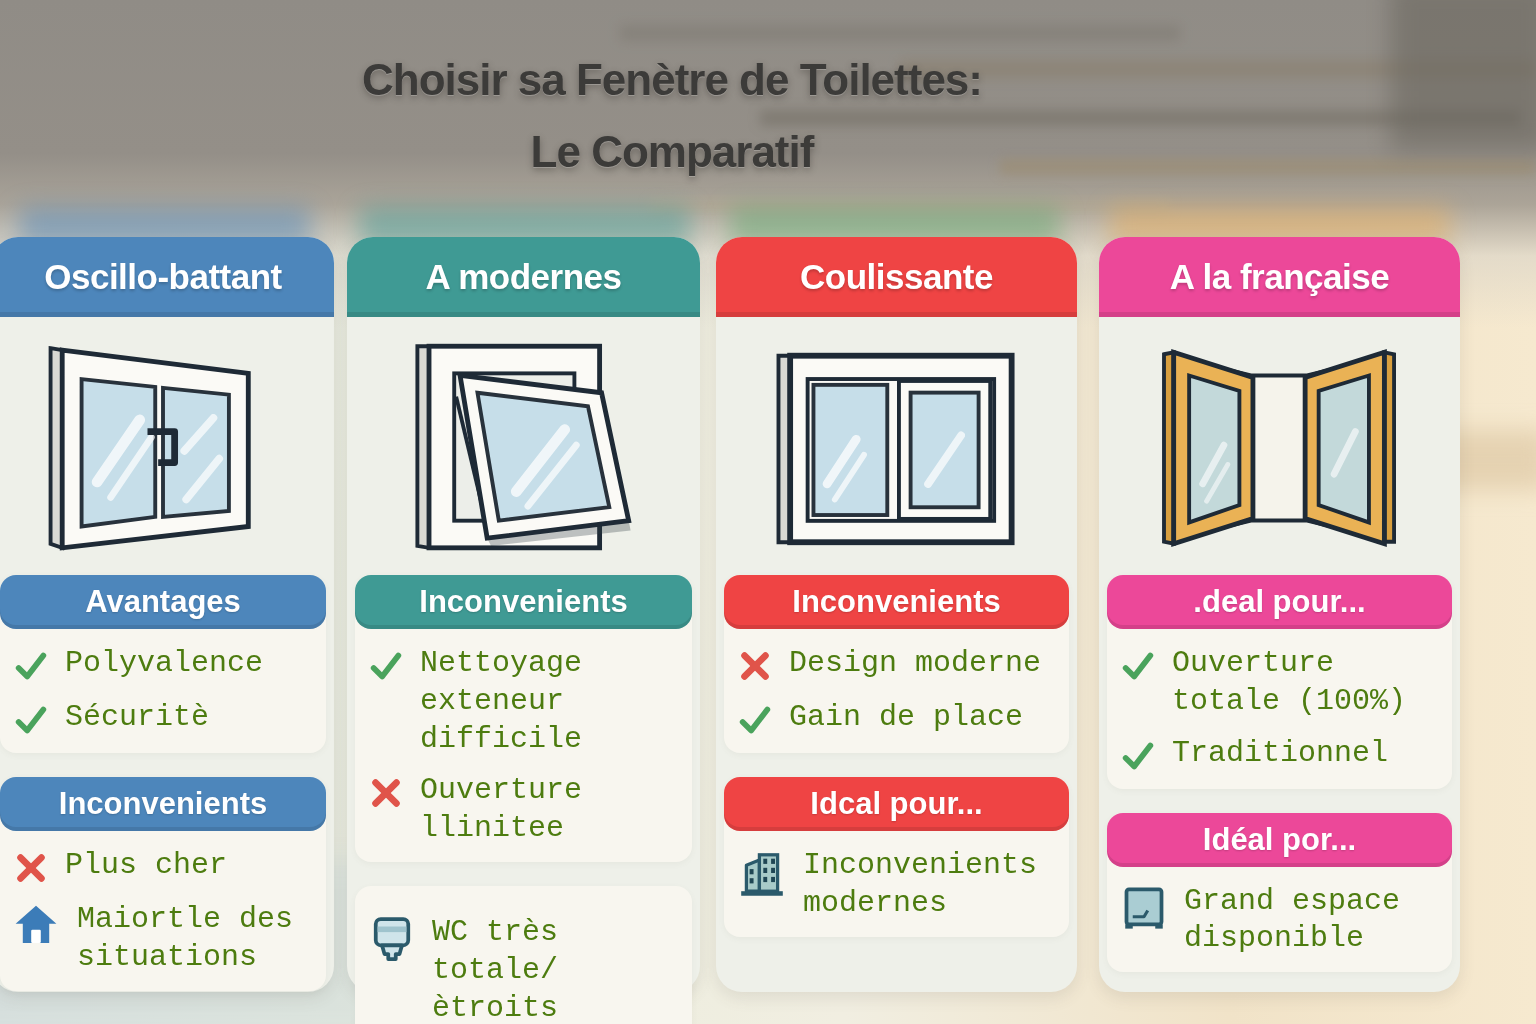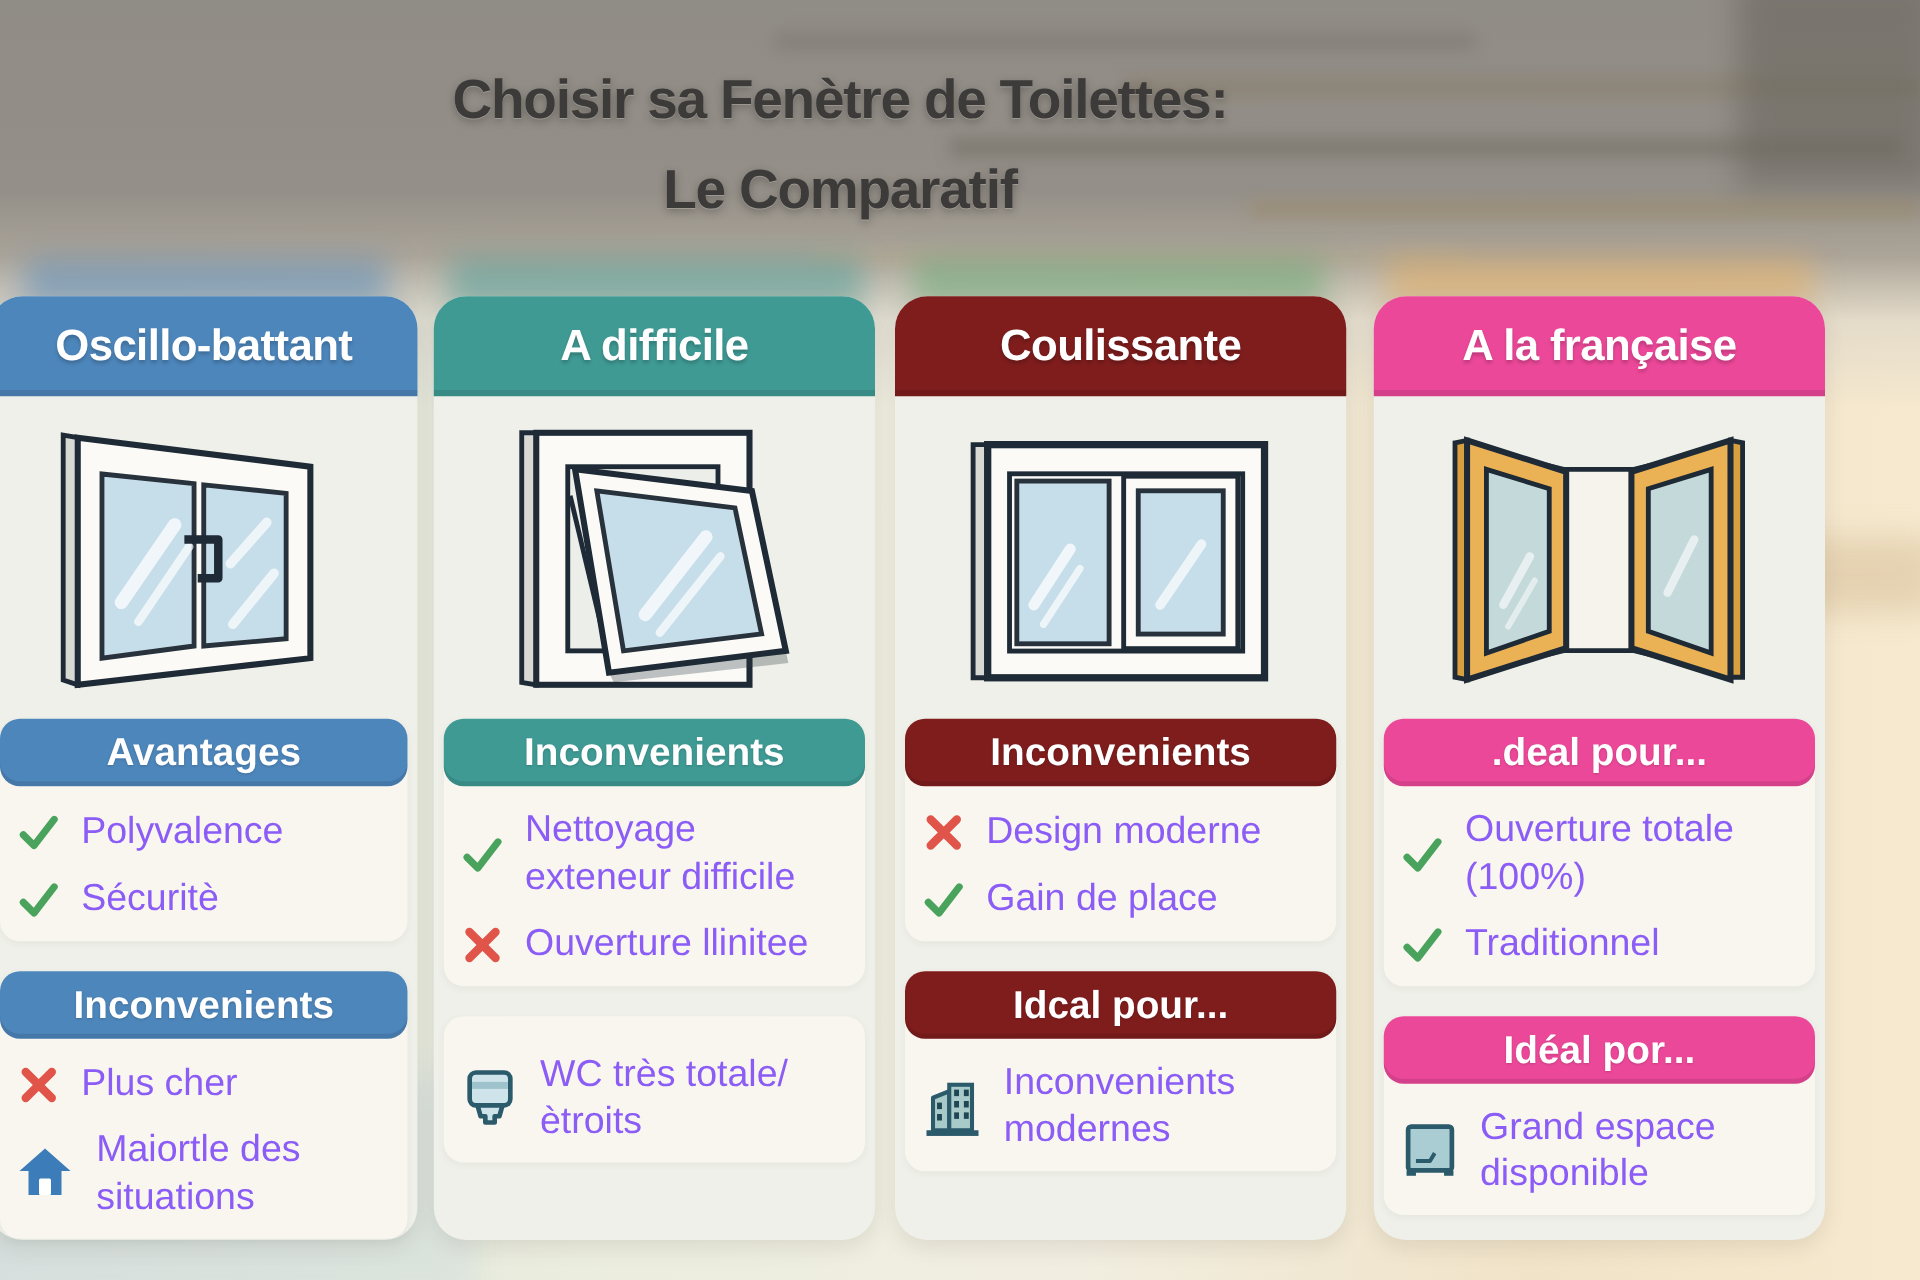--- a/index.html
+++ b/index.html
@@ -29,37 +29,37 @@
   .card { position:absolute; top:237px; height:755px; z-index:2;
     background:#eef0e9; border-radius:26px;
     box-shadow:0 6px 16px rgba(90,85,70,.12); }
   .col-header { height:80px; border-radius:26px 26px 0 0; display:flex;
     align-items:center; justify-content:center; color:#fff; font-size:35px;
     font-weight:700; letter-spacing:-.5px;
     box-shadow:inset 0 -5px 0 rgba(0,0,0,.10);
     text-shadow:0 2px 3px rgba(0,0,0,.20); }
   .c-blue   { background:#4d86bb; }
   .c-teal   { background:#3f9a94; }
-  .c-green  { background:#7f1d1d; }
+  .c-green  { background:#ef4444; }
   .c-orange { background:#ec4899; }
 
   .window-box { height:238px; margin:12px 6px 4px; display:flex;
     align-items:center; justify-content:center; }
 
   .panel { background:#f8f6ef; border-radius:16px; margin:8px 8px 0;
     padding-bottom:12px; box-shadow:0 2px 6px rgba(100,95,80,.06); }
   .panel.gap { margin-top:24px; }
   .panel.no-pill { padding-top:16px; }
   .pill { height:54px; border-radius:16px; display:flex; align-items:center;
     justify-content:center; color:#fff; font-weight:700; font-size:31px;
     box-shadow:inset 0 -4px 0 rgba(0,0,0,.10);
     text-shadow:0 1px 2px rgba(0,0,0,.18); margin-bottom:4px; }
 
   .item { display:flex; gap:15px; padding:12px 6px 2px 12px; font-size:30px;
-    color:#8b5cf6; line-height:1.26; align-items:center; }
+    color:#4d7c0f; line-height:1.26; align-items:flex-start;font-family:Liberation Mono, monospace; }
   .item .ic { flex:0 0 38px; height:38px; margin-top:2px; }
   .item .ic.lg { flex:0 0 50px; height:50px; margin-top:0; }
   .item .txt { display:block; }
   .w240 .txt { max-width:240px; }
   .w250 .txt { max-width:250px; }
 </style>
 </head>
 <body>
 
 <div class="stage">
@@ -138,21 +138,21 @@
               <rect x="16" y="24" width="8" height="11" rx="1" fill="#ffffff"></rect>
             </svg>
         </span>
         <span class="txt">Maiortle des situations</span>
       </div>
     </div>
   </div>
 
   <div class="card" style="left:347px;width:353px;">
     <div class="col-header c-teal">
-      <span>A difficile</span>
+      <span>A modernes</span>
     </div>
     <div class="window-box">
       <svg width="252" height="226" viewBox="0 0 260 230">
         <polygon points="20,10 32,10 32,218 20,216" fill="#d9d9d4" stroke="#1e2a36" stroke-width="4"></polygon>
         <rect x="32" y="10" width="176" height="208" fill="#fbfaf6" stroke="#1e2a36" stroke-width="5"></rect>
         <rect x="58" y="38" width="124" height="152" fill="#eceee9" stroke="#1e2a36" stroke-width="4"></rect>
         <line x1="60" y1="62" x2="90" y2="188" stroke="#1e2a36" stroke-width="4"></line>
         <polygon points="92,208 238,190 240,200 96,216" fill="#2f3a42" opacity=".3"></polygon>
         <polygon points="64,40 210,58 238,190 92,208" fill="#fbfaf6" stroke="#1e2a36" stroke-width="5"></polygon>
         <polygon points="82,58 196,72 218,176 104,190" fill="#c6dee9" stroke="#28323c" stroke-width="4"></polygon>

